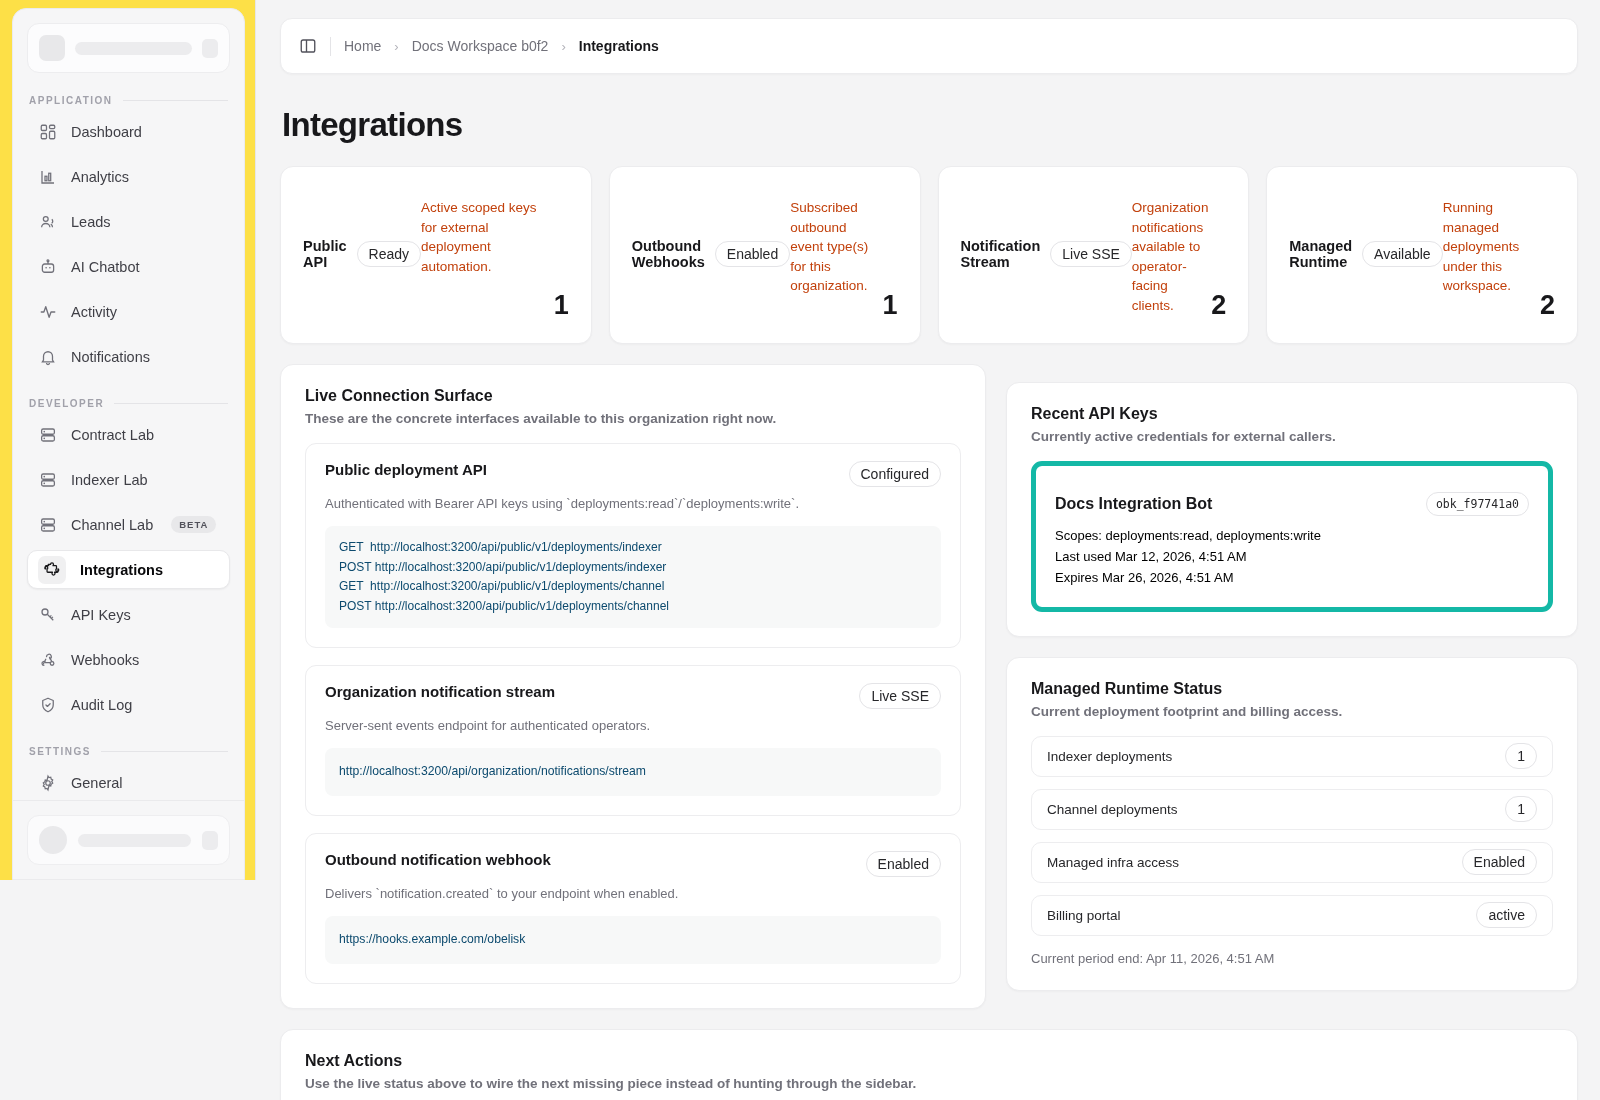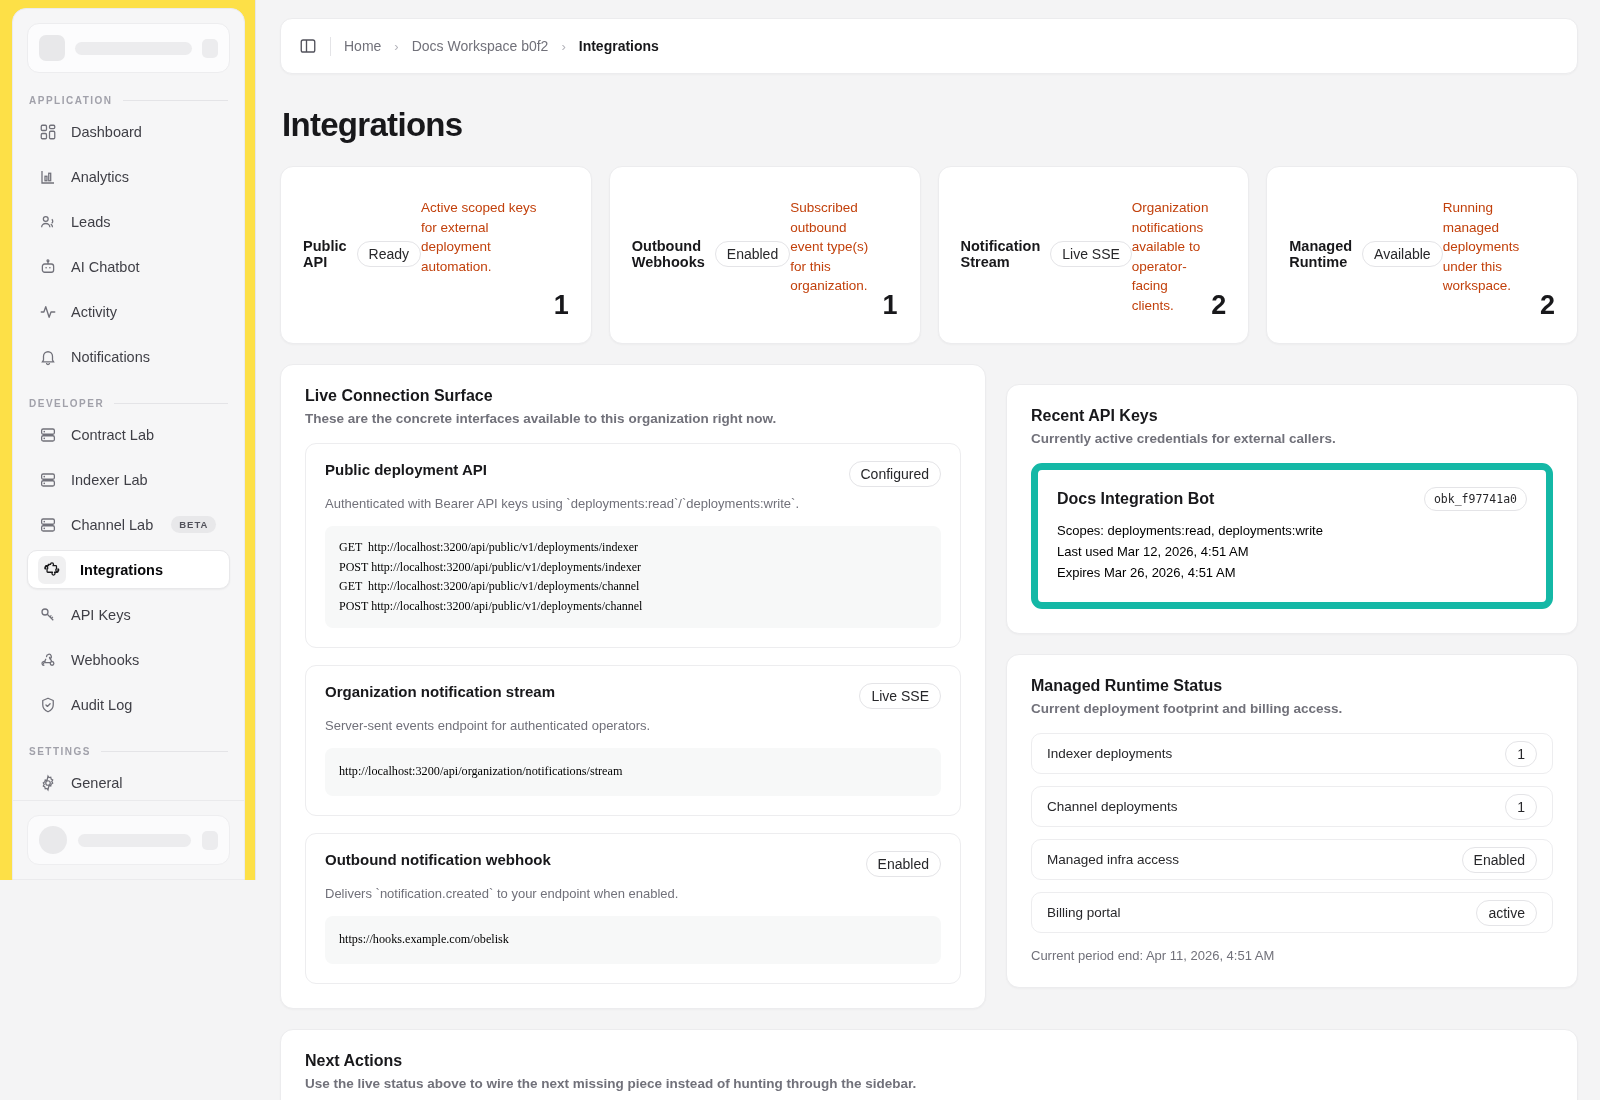--- a/index.html
+++ b/index.html
@@ -146,27 +146,27 @@
   .sub-card {
     border: 1px solid #ededef; border-radius: 11px;
     padding: 17px 19px 19px 19px; margin-top: 17px; background: #fff;
   }
   .sub-top { display: flex; align-items: flex-start; justify-content: space-between; gap: 22px; }
   .sub-name { font-size: 15px; font-weight: 700; }
   .sub-desc { font-size: 13px; color: #71717a; margin-top: 8px; line-height: 1.4; }
   .code {
     background: #f7f8f8; border-radius: 8px; margin-top: 13px;
     padding: 12px 14px;
-    font-family: Liberation Serif, serif; font-size: 12px;
-    color: #000000; line-height: 1.62; white-space: pre;
+    font-family: Liberation Sans, sans-serif; font-size: 12px;
+    color: #0c4a6e; line-height: 1.62; white-space: pre;
   }
   .code.one { padding: 14px; font-size: 12.2px; }
 
   .key-card {
-    border: 7px solid #14b8a6; border-radius: 11px; padding: 17px 19px 19px 19px; margin-top: 17px;
+    border: 5px solid #14b8a6; border-radius: 11px; padding: 26px 19px 19px 19px; margin-top: 17px;
   }
   .key-top { display: flex; align-items: center; justify-content: space-between; gap: 12px; }
   .key-name { font-size: 16px; font-weight: 700; }
   .pill.mono { font-family: "DejaVu Sans Mono", monospace; font-size: 11.5px; padding: 4px 9px; }
   .key-meta { font-size: 13px; color: #000000; line-height: 1.62; margin-top: 9px; }
 
   .row-item {
     border: 1px solid #ededef; border-radius: 10px;
     height: 41px; display: flex; align-items: center; justify-content: space-between;
     padding: 0 15px; margin-top: 12px;

